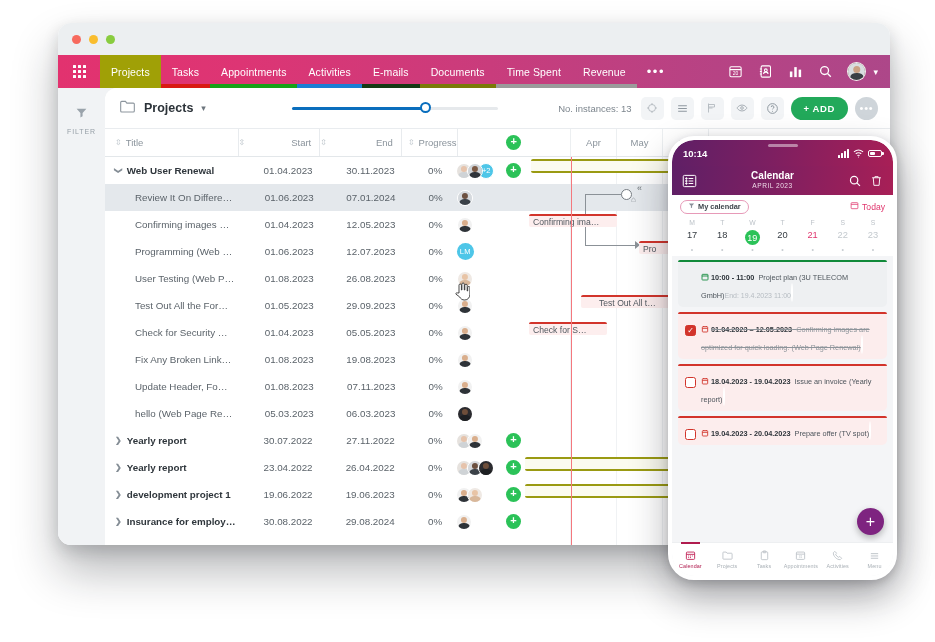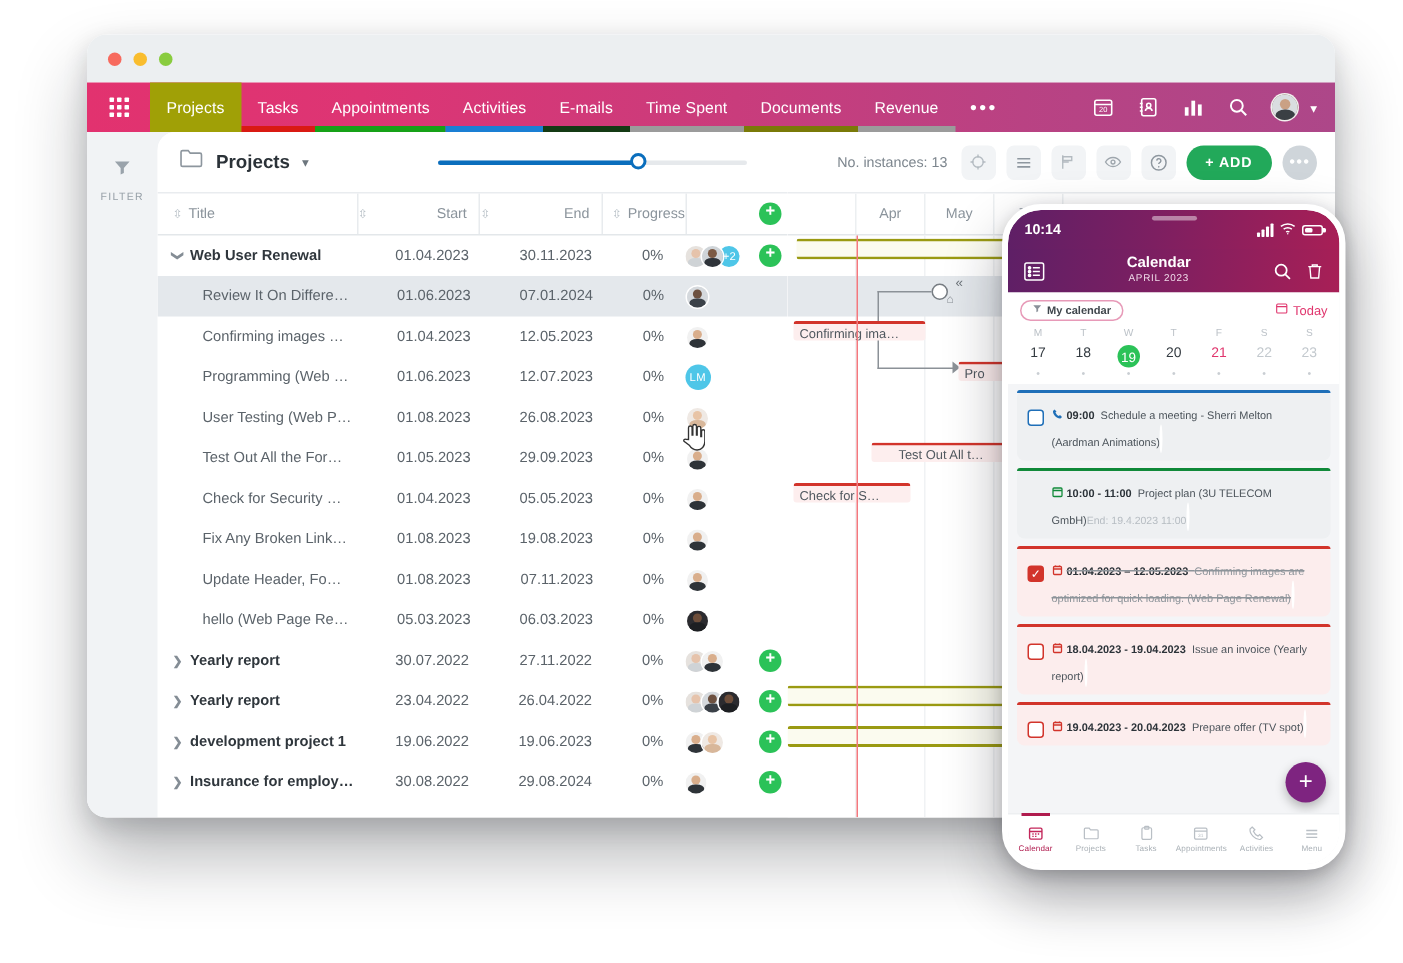--- a/index.html
+++ b/index.html
@@ -310,26 +310,26 @@
         </div>
         <div class="nav-tab">
           <span>Activities</span>
           <span class="underbar" style="background:#1a7fd4"></span>
         </div>
         <div class="nav-tab">
           <span>E-mails</span>
           <span class="underbar" style="background:#143a14"></span>
         </div>
         <div class="nav-tab">
+          <span>Documents</span>
+          <span class="underbar" style="background:#7a7a08"></span>
+        </div>
+        <div class="nav-tab">
           <span>Time Spent</span>
           <span class="underbar" style="background:#9b9b9b"></span>
-        </div>
-        <div class="nav-tab">
-          <span>Documents</span>
-          <span class="underbar" style="background:#7a7a08"></span>
         </div>
         <div class="nav-tab">
           <span>Revenue</span>
           <span class="underbar" style="background:#9b9b9b"></span>
         </div>
         <div class="nav-more">•••</div>
       </div>
       <div class="nav-right">
         <span class="nav-ico">
           <svg width="15" height="15" viewBox="0 0 24 24" fill="none" stroke="#fff" stroke-width="1.7">
@@ -931,30 +931,20 @@
             <div>•</div>
             <div>•</div>
             <div>•</div>
             <div>•</div>
             <div>•</div>
           </div>
       </div>
 
       <div class="ph-list">
         <div id="events">
-            <div class="ev blue">
-              <span class="ev-check"></span>
-              <span class="ev-body"><span class="ev-line"><span class="ico"><svg width="8" height="8" viewBox="0 0 24 24" fill="#1f6fb8">
-                      <path d="M6 3l4 4-2.2 2.2a13 13 0 006.9 6.9L17 14l4 4-3 3C11 22 2 13 3 6z"></path>
-                    </svg></span><span class="tm">09:00</span>&nbsp; <span>Schedule a meeting - Sherri Melton (Aardman Animations)</span></span><span class="ev-av"><span class="face">
-                    <span class="f-bg" style="background:#f0f0f0"></span>
-                    <span class="f-head" style="background:#d9ae8c"></span>
-                    <span class="f-body" style="background:#2e3338"></span>
-                  </span></span></span>
-            </div>
             <div class="ev green">
               <span style="width:11px;flex:0 0 11px"></span>
               <span class="ev-body"><span class="ev-line"><span class="ico"><svg width="8" height="8" viewBox="0 0 24 24" fill="none" stroke="#118a3a" stroke-width="2.6">
                       <rect x="3" y="4" width="18" height="17" rx="2"></rect>
                       <line x1="3" y1="9" x2="21" y2="9"></line>
                     </svg></span><span class="tm">10:00 - 11:00</span>&nbsp; <span>Project plan (3U TELECOM GmbH)</span></span><span class="ev-end">End: 19.4.2023 11:00</span><span class="ev-av"><span class="face">
                     <span class="f-bg" style="background:#f0f0f0"></span>
                     <span class="f-head" style="background:#d9ae8c"></span>
                     <span class="f-body" style="background:#2e3338"></span>
                   </span></span></span>

